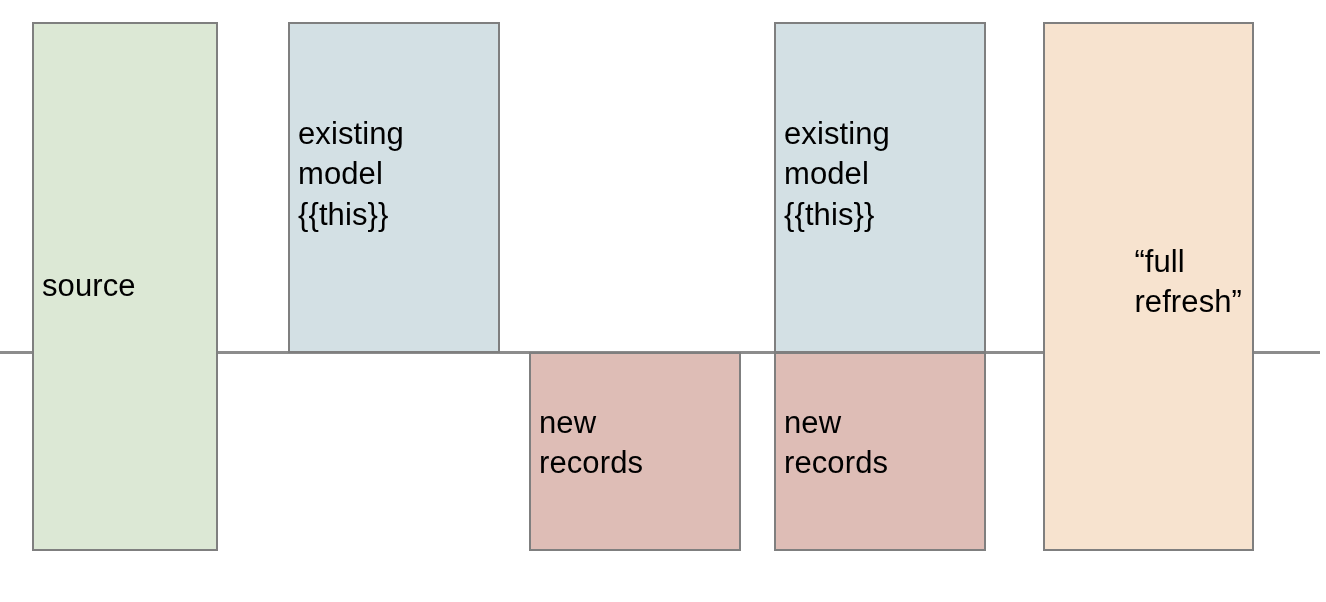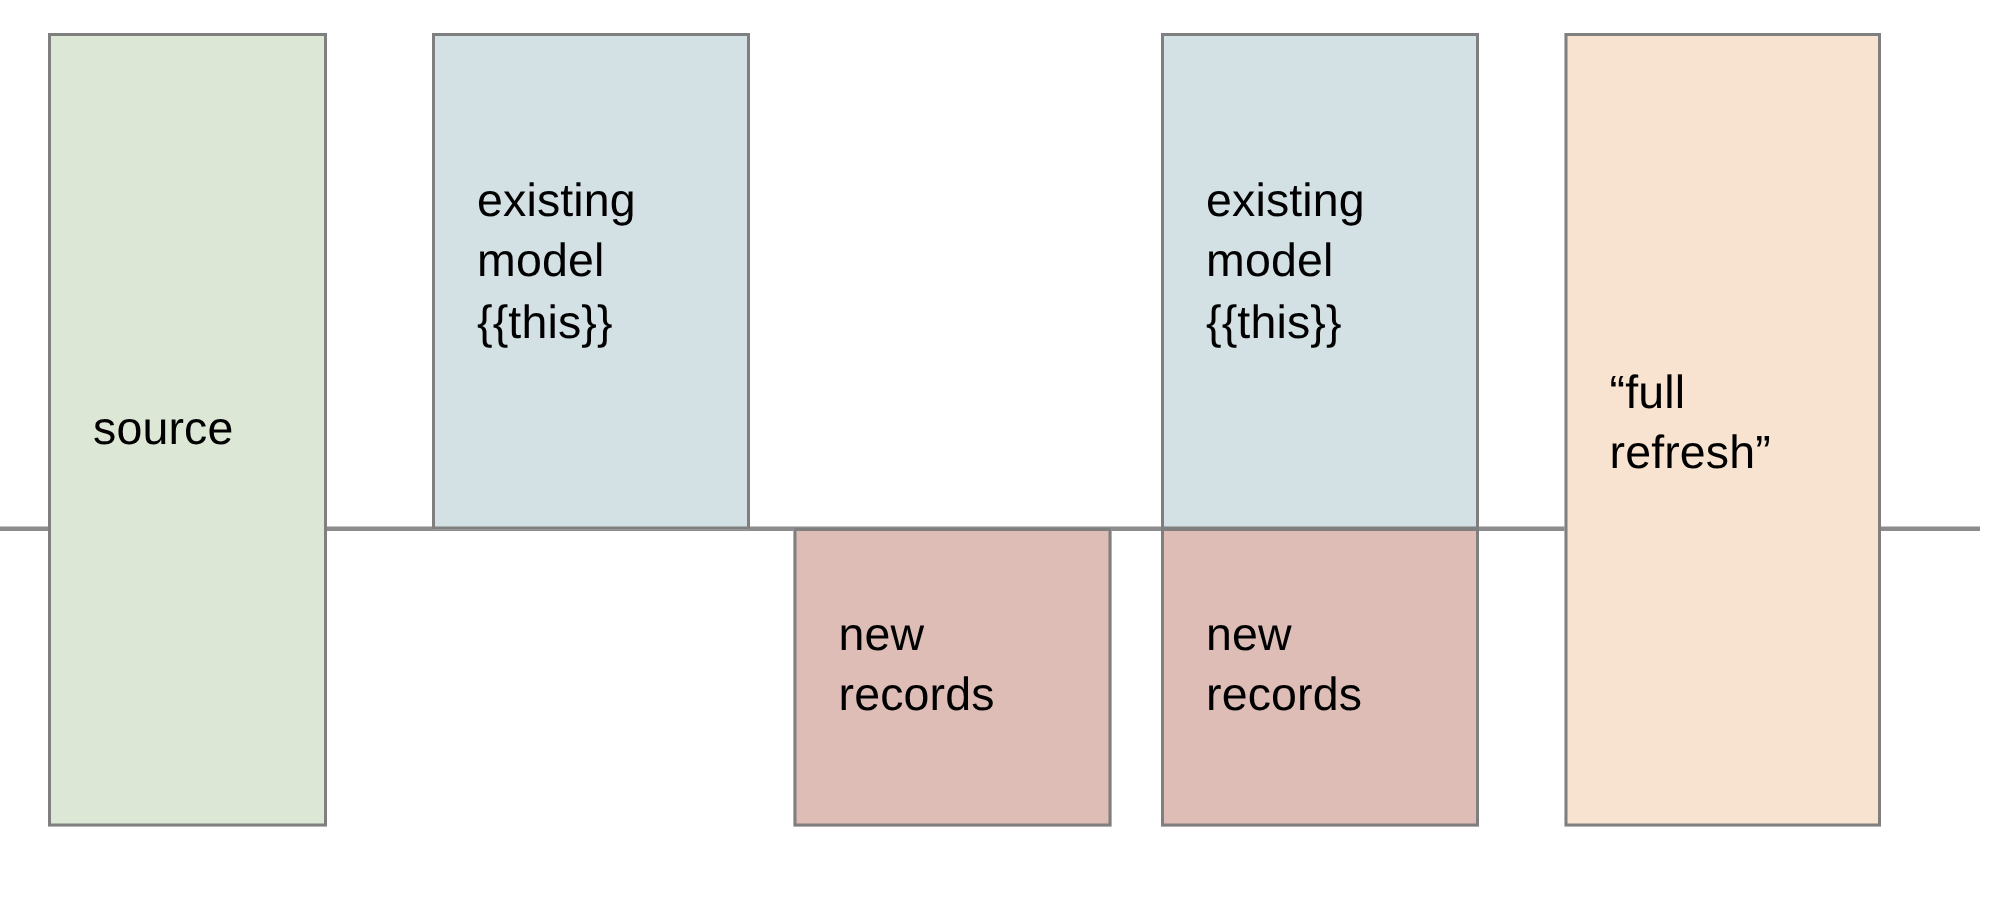--- a/index.html
+++ b/index.html
@@ -30,21 +30,21 @@
     box-sizing: border-box;
     border: 2px solid #7f7f7f;
     display: flex;
     align-items: center;
     justify-content: flex-start;
   }
   .box-label {
     font-size: 31px;
     line-height: 1.30;
     color: #000000;
-    padding-left: 28px;
+    padding-left: 8px;
     padding-right: 10px;
     white-space: pre-line;
     letter-spacing: 0.1px;
   }
   
   #box-source {
     left: 32px;  top: 22px;  width: 186px; height: 529px;
     background: #dce8d5;
     z-index: 2;
   }
@@ -78,20 +78,21 @@
     align-items: flex-start;
     z-index: 2;
   }
   #box-new-records-2 .box-label { padding-top: 49px; }
 
   #box-full-refresh {
     left: 1043px; top: 22px; width: 211px; height: 529px;
     background: #f7e3cf;
     align-items: flex-start;
     z-index: 2;
+    justify-content: flex-end;
   }
   #box-full-refresh .box-label { padding-top: 218px; }
 </style>
 </head>
 <body>
 
 <div id="canvas">
 
   <div class="baseline"></div>
 

